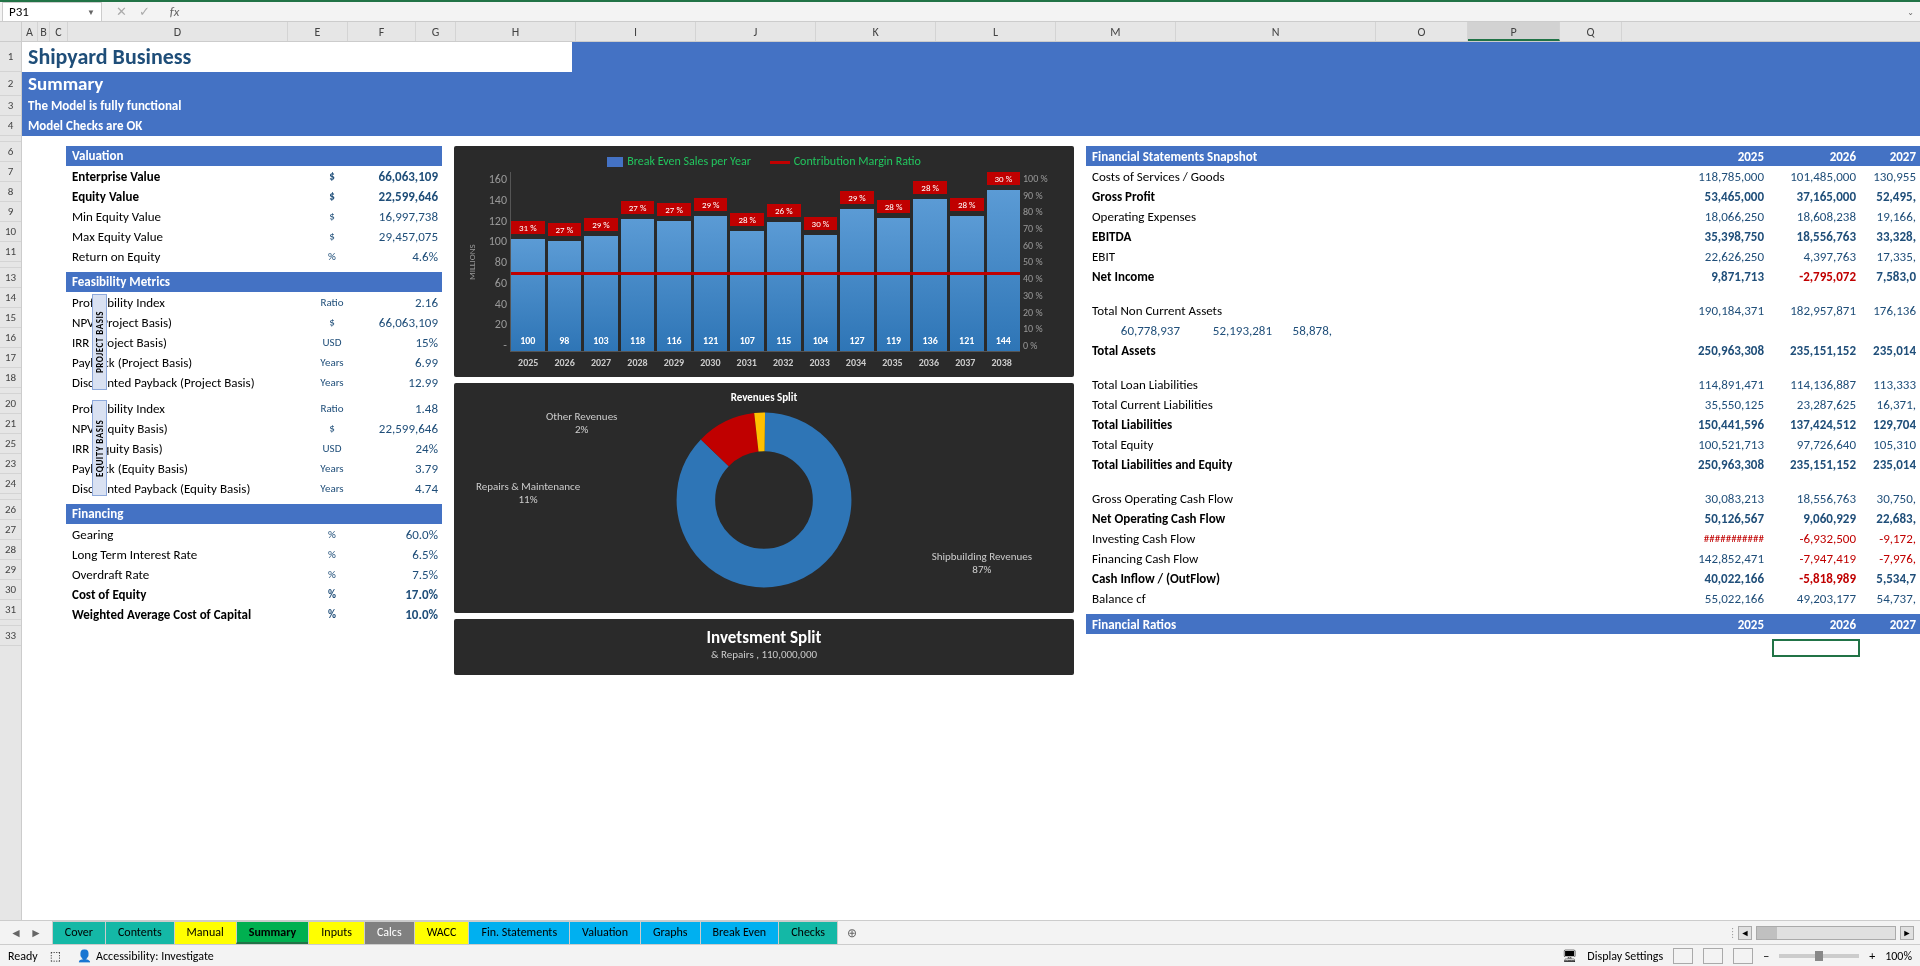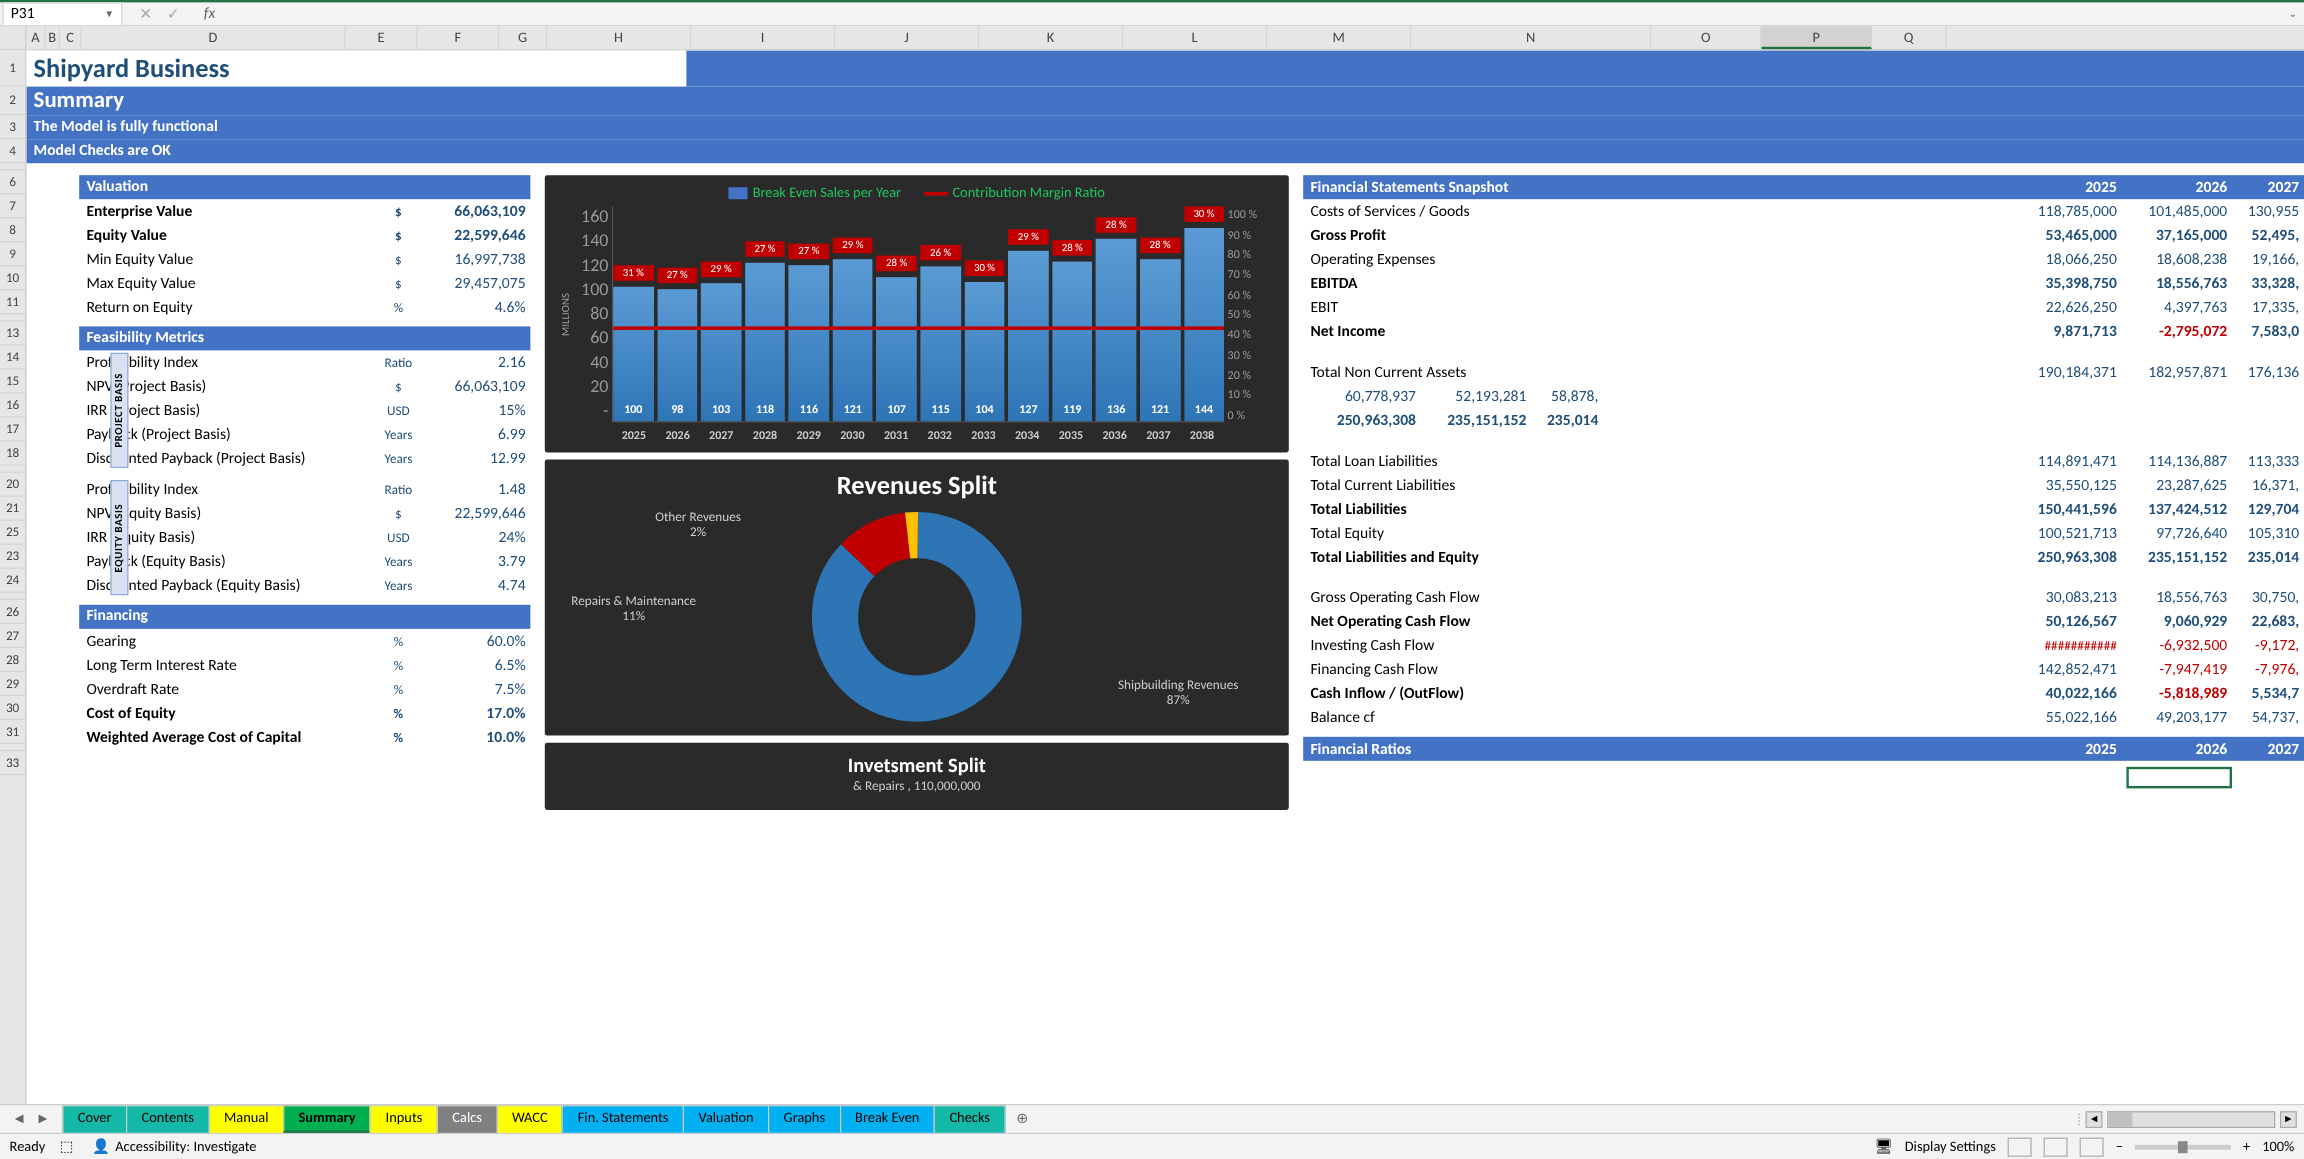--- a/index.html
+++ b/index.html
@@ -79,33 +79,33 @@
 .status-bar .right { margin-left: auto; display:flex; gap:10px; align-items:center; }
 .zoom-slider { width:80px; height:4px; background:#ccc; position:relative; }
 .zoom-slider .zt { position:absolute; left:50%; top:-3px; width:8px; height:10px; background:#888; transform:translateX(-50%);}
 .view-btn { width:20px; height:16px; border:1px solid #aaa; display:inline-block; }
 
 
 .legend-top { text-align:center; color:#22c55e; font-size:12px; margin-bottom:4px;}
 .legend-top .sq { display:inline-block; width:16px; height:10px; background:#4472c4; vertical-align:middle; margin-right:4px;}
 .legend-top .ln { display:inline-block; width:20px; height:3px; background:#c00000; vertical-align:middle; margin:0 4px 0 16px;}
 .bar-area { display:flex; height:180px; }
-.y-axis-l { width:30px; display:flex; flex-direction:column; justify-content:space-between; text-align:right; color:#999; font-size:15px; padding-right:3px;}
+.y-axis-l { width:30px; display:flex; flex-direction:column; justify-content:space-between; text-align:right; color:#999; font-size:12px; padding-right:3px;}
 .y-axis-r { width:42px; display:flex; flex-direction:column; justify-content:space-between; text-align:left; color:#999; font-size:10px; padding-left:3px;}
 .y-title { writing-mode:vertical-rl; transform:rotate(180deg); color:#999; font-size:9px; text-align:center; width:14px;}
 .bars { flex:1; display:flex; align-items:flex-end; gap:3px; position:relative; border-left:1px solid #555; border-bottom:1px solid #555;}
 .bar { flex:1; background:linear-gradient(180deg,#5b9bd5,#2e75b6); position:relative; }
 .bar .bv { position:absolute; bottom:4px; width:100%; text-align:center; color:#fff; font-size:10px; font-weight:bold;}
 .bar .pct { position:absolute; top:-18px; width:100%; text-align:center; color:#fff; font-size:9px; background:#c00000; padding:1px 0;}
 .trend-line { position:absolute; top:56%; left:0; right:0; height:3px; background:#c00000; z-index:2;}
 .x-labels { display:flex; margin-top:4px; padding-left:44px; padding-right:42px;}
 .x-labels span { flex:1; text-align:center; color:#ccc; font-size:10px; font-weight:bold;}
 
 
-.donut-title { text-align:center; color:#fff; font-size:22px; font-weight:bold; margin-bottom:6px;}
+.donut-title { text-align:center; color:#fff; font-size:11px; font-weight:bold; margin-bottom:6px;}
 .donut-wrap { display:flex; justify-content:center; position:relative; height:200px;}
 .donut-label { position:absolute; color:#ccc; font-size:11px; text-align:center;}
 </style>
 </head>
 <body>
 
 <div class="formula-bar">
   <div class="name-box">
     <span>P31</span>
     <span class="dd">▼</span>
@@ -494,20 +494,21 @@
                 <span class="v" style="">190,184,371</span>
                 <span class="v" style="">182,957,871</span>
                 <span class="v" style="width:60px">176,136</span>
               </div>
               <div class="fin-row">
                 <span class="v" style="">60,778,937</span>
                 <span class="v" style="">52,193,281</span>
                 <span class="v" style="width:60px">58,878,</span>
               </div>
               <div class="fin-row bold">
+                <span class="lbl">Total Assets</span>
                 <span class="v" style="">250,963,308</span>
                 <span class="v" style="">235,151,152</span>
                 <span class="v" style="width:60px">235,014</span>
               </div>
               <div style="height: 14px;"></div>
               <div class="fin-row">
                 <span class="lbl">Total Loan Liabilities</span>
                 <span class="v" style="">114,891,471</span>
                 <span class="v" style="">114,136,887</span>
                 <span class="v" style="width:60px">113,333</span>

